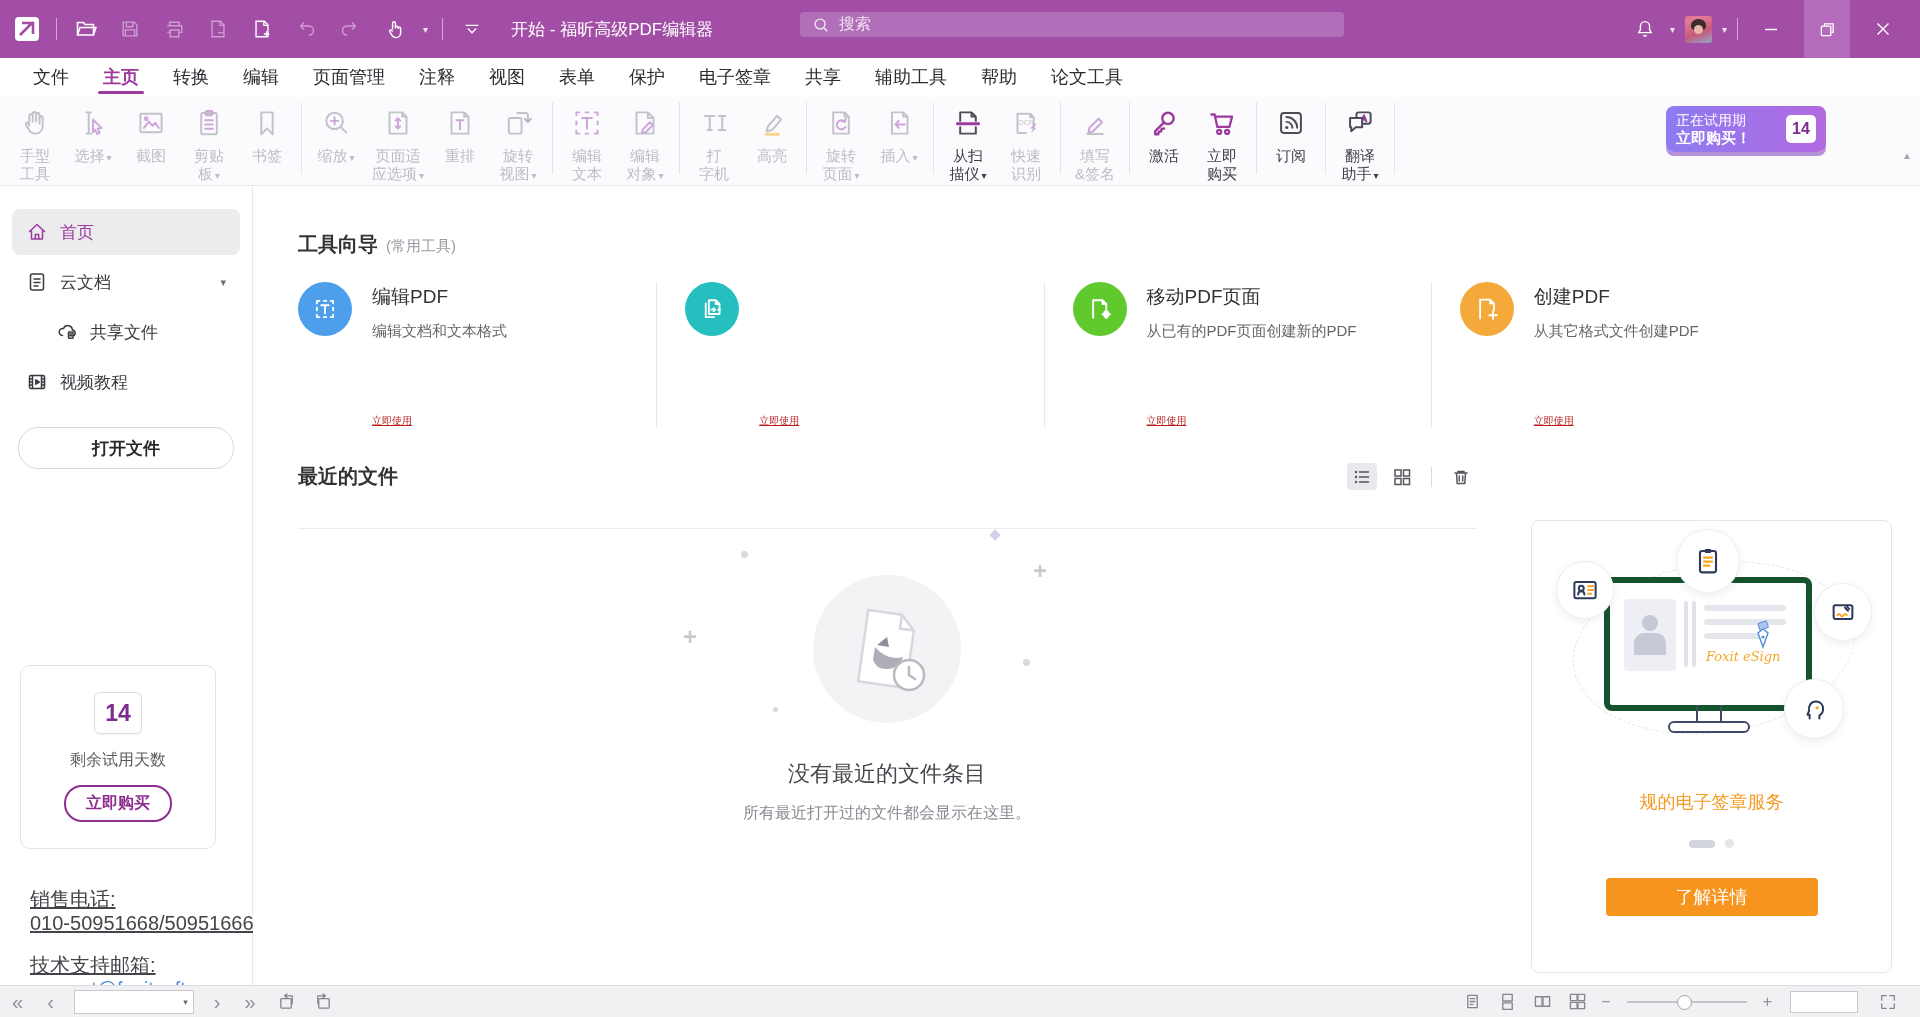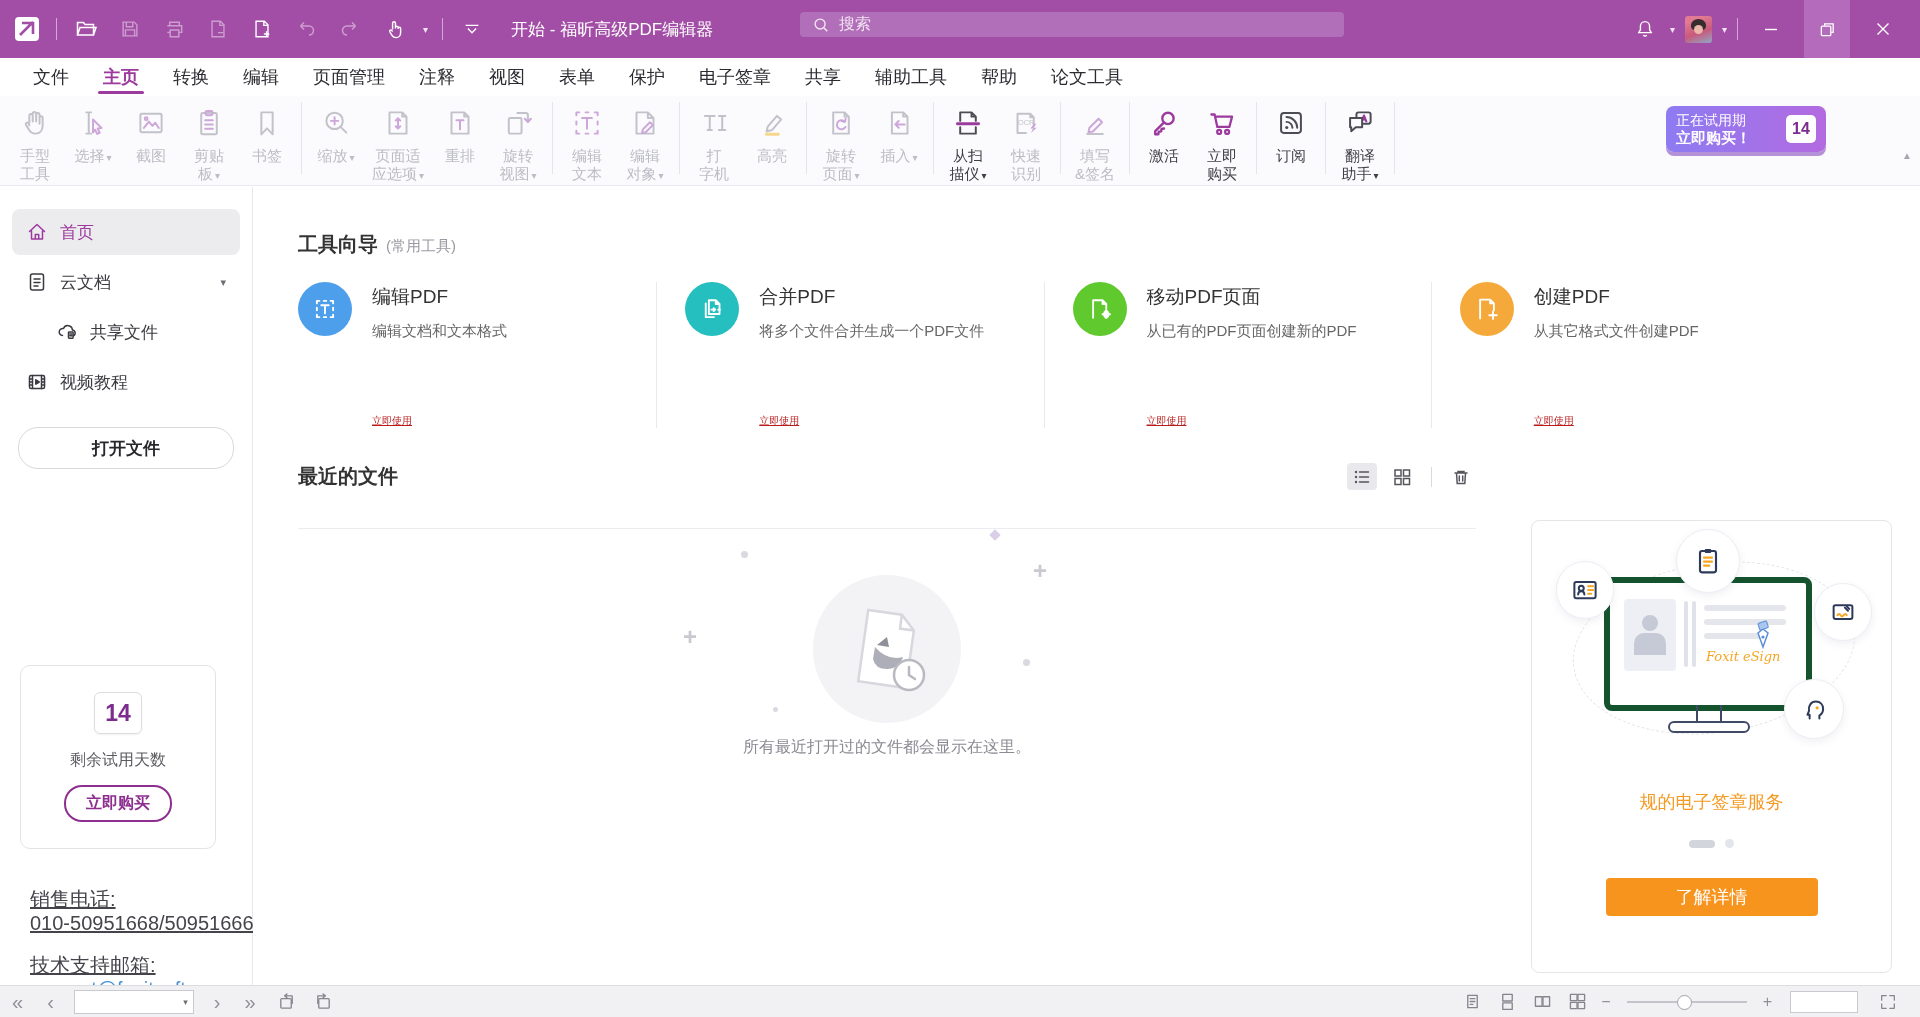--- a/index.html
+++ b/index.html
@@ -655,24 +655,20 @@
       </div>
 
       <div class="card">
         <div class="card-row">
           <div class="card-ic" style="background:#26bfbf">
             <svg width="30" height="30" viewBox="0 0 24 24">
                 <path d="M7 7.5 V18.5 h6.5 M9.5 5 h5.5 l3 3 V16 h-8.5z M15 5 v3 h3"></path>
                 <path d="M11.5 12.5 h3 M13.3 11.3 l1.3 1.2 -1.3 1.2 M18.3 12.5 h-1.4"></path>
               </svg>
           </div>
-          <div>
-            <div class="card-title">合并PDF</div>
-            <div class="card-desc">将多个文件合并生成一个PDF文件</div>
-          </div>
         </div>
         <span class="card-link">立即使用</span>
       </div>
 
       <div class="card">
         <div class="card-row">
           <div class="card-ic" style="background:#5fc92e">
             <svg width="30" height="30" viewBox="0 0 24 24">
                 <path d="M6.5 19 V5 h7.5 l3 3 v4 M14 5 v3 h3"></path>
                 <path d="M17 13.2 v6 M14 16.2 h6 M15.6 14.6 L17 13.1 l1.4 1.5 M15.6 17.8 L17 19.3 l1.4-1.5 M14.5 16.2 l1.4-1.3 M14.5 16.2 l1.4 1.3 M19.5 16.2 l-1.3-1.3 M19.5 16.2 l-1.3 1.3"></path>
@@ -742,20 +738,21 @@
           <circle cx="96" cy="100" r="15" fill="#fff" stroke="#b9b9c2" stroke-width="2.5"></circle>
           <path d="M96 92 v8 l6 4" stroke="#b9b9c2" stroke-width="2.5" fill="none" stroke-linecap="round"></path>
         </svg>
         <span class="spark plus" style="left:-130px;top:48px">+</span>
         <span class="spark plus" style="left:220px;top:-18px">+</span>
         <span class="spark dot" style="left:-72px;top:-24px"></span>
         <span class="spark dot" style="left:210px;top:84px"></span>
         <span class="spark dmd" style="left:178px;top:-44px"></span>
         <span class="spark dot" style="left:-40px;top:132px;width:5px;height:5px"></span>
       </div>
+      <div class="empty-title">没有最近的文件条目</div>
       <div class="empty-sub">所有最近打开过的文件都会显示在这里。</div>
     </div>
   </div>
 
   <div class="promo">
     <div class="illus">
       <div class="orbit"></div>
       <div class="monitor">
         <div class="photo"></div>
         <div class="vbar" style="left:74px"></div>

